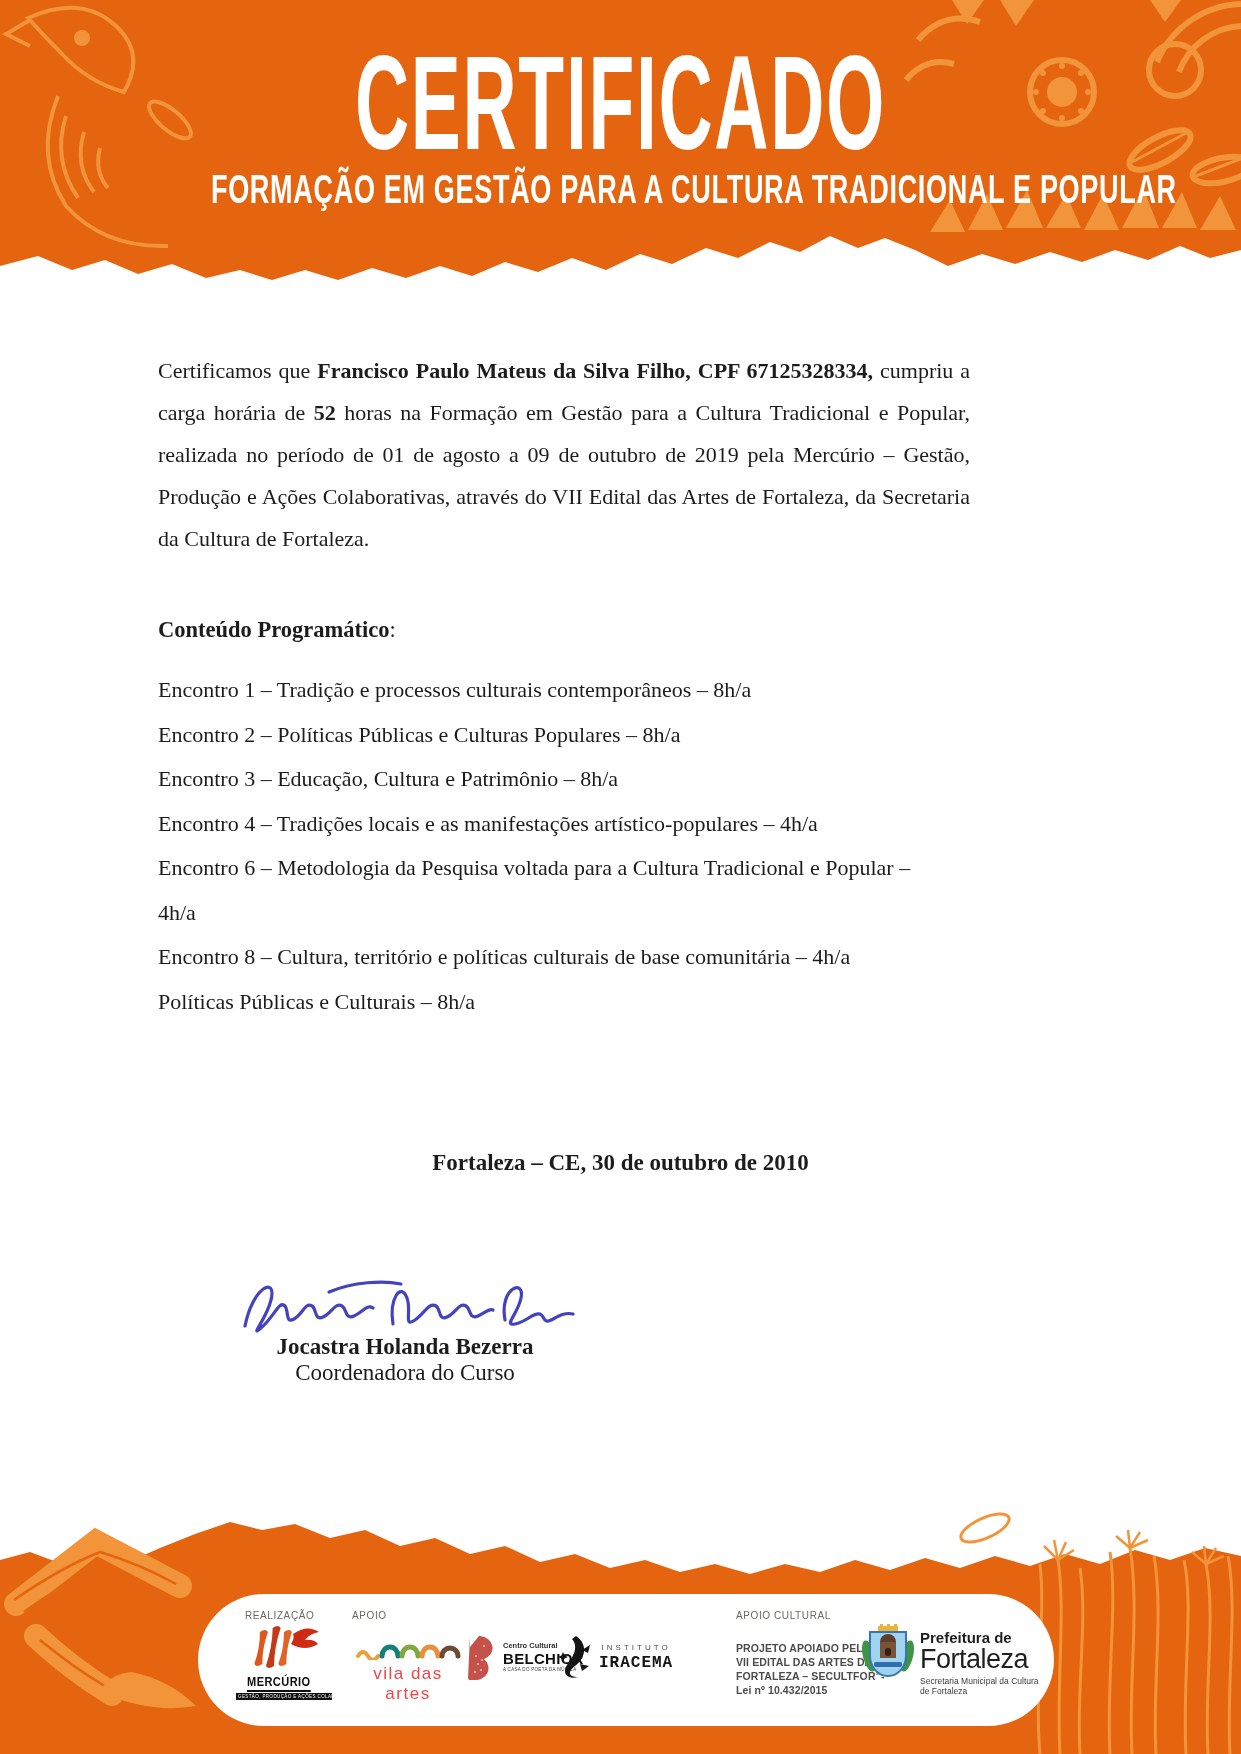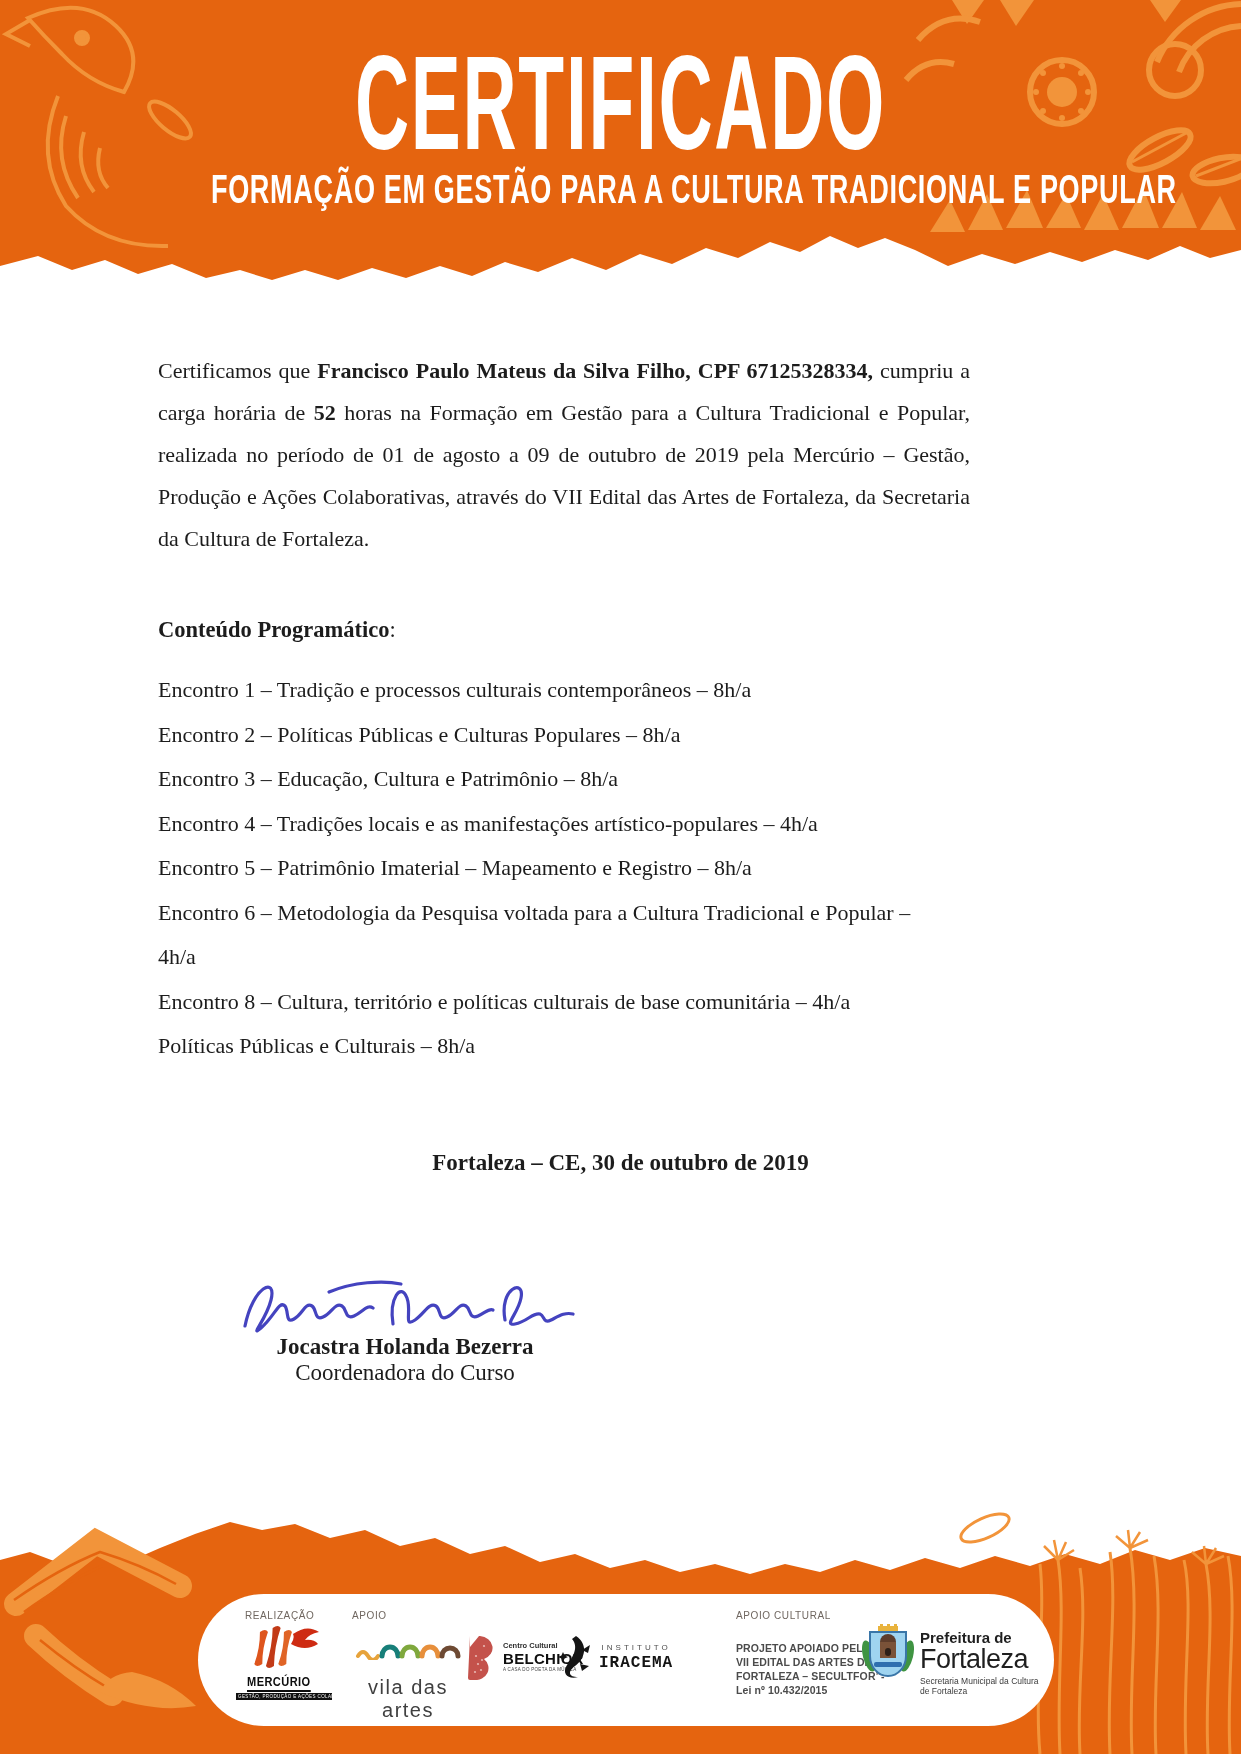--- a/index.html
+++ b/index.html
@@ -47,21 +47,21 @@
 
   .logo{position:absolute;font-family:"Liberation Sans",sans-serif;}
   .logo-mercurio{left:38px;top:32px;width:96px;text-align:center;}
   .merc-name{font-size:13px;font-weight:bold;color:#0d0d0d;letter-spacing:.5px;
              transform:scaleX(.85);transform-origin:left;border-bottom:2px solid #0d0d0d;
              display:inline-block;padding-bottom:1px;margin-top:1px;}
   .merc-tag{background:#101010;color:#fff;font-size:4.5px;letter-spacing:.4px;
             padding:1px 2px;margin-top:1px;white-space:nowrap;}
 
   .logo-vila{left:150px;top:42px;width:120px;text-align:center;}
-  .vila-text{font-size:20px;color:#404040;letter-spacing:1.5px;margin-top:12px;}
+  .vila-text{font-size:17px;color:#ef4444;letter-spacing:1.5px;margin-top:0px;}
 
   .logo-belchior{left:268px;top:40px;display:flex;align-items:center;}
   .bel-texts{margin-left:5px;line-height:1;}
   .bel-small{font-size:7.5px;font-weight:bold;color:#2e2e2e;}
   .bel-name{font-size:15px;font-weight:bold;color:#0f0f0f;letter-spacing:.3px;margin-top:1px;}
   .bel-tag{font-size:4.5px;color:#3c3c3c;letter-spacing:.3px;margin-top:2px;}
 
   .logo-iracema{left:360px;top:40px;display:flex;align-items:center;}
   .ira-texts{margin-left:7px;line-height:1;}
   .ira-small{font-size:8px;letter-spacing:3px;color:#4f4f4f;text-align:center;}
@@ -149,28 +149,27 @@
 
   <div class="content-heading">
     <b>Conteúdo Programático</b><span>:</span>
   </div>
 
   <div class="items">
     <div>Encontro 1 – Tradição e processos culturais contemporâneos – 8h/a</div>
     <div>Encontro 2 – Políticas Públicas e Culturas Populares – 8h/a</div>
     <div>Encontro 3 – Educação, Cultura e Patrimônio – 8h/a</div>
     <div>Encontro 4 – Tradições locais e as manifestações artístico-populares – 4h/a</div>
-    <div>Encontro 5 – Patrimônio Imaterial – Mapeamento e Registro – 8h/a</div>
     <div>Encontro 6 – Metodologia da Pesquisa voltada para a Cultura Tradicional e Popular –</div>
     <div>4h/a</div>
     <div>Encontro 8 – Cultura, território e políticas culturais de base comunitária – 4h/a</div>
     <div>Políticas Públicas e Culturais – 8h/a</div>
   </div>
 
-  <div class="date-line">Fortaleza – CE, 30 de outubro de 2019</div>
+  <div class="date-line">Fortaleza – CE, 30 de outubro de 2010</div>
 
   <div class="sig sig-left">
     <svg width="345" height="82" viewBox="0 0 345 82">
       <g fill="none" stroke="#4443BF" stroke-width="3.2" stroke-linecap="round">
         <path d="M12,58 C20,18 44,8 38,32 C33,52 16,70 28,60 C42,48 46,32 52,38 C56,43 52,56 61,51
                  C70,46 72,34 79,38 C84,41 81,53 90,49 C99,45 102,34 109,38 C114,41 112,52 121,48
                  C130,44 134,36 140,40"></path>
         <path d="M160,56 C156,30 168,14 174,30 C179,44 170,60 182,52 C192,45 196,34 203,38
                  C208,41 205,53 214,49 C223,45 226,34 233,38 C238,41 236,52 245,48 C252,45 256,40 260,42"></path>
         <path d="M272,52 C266,20 292,10 288,30 C285,46 270,58 282,56 C294,54 300,44 307,46

